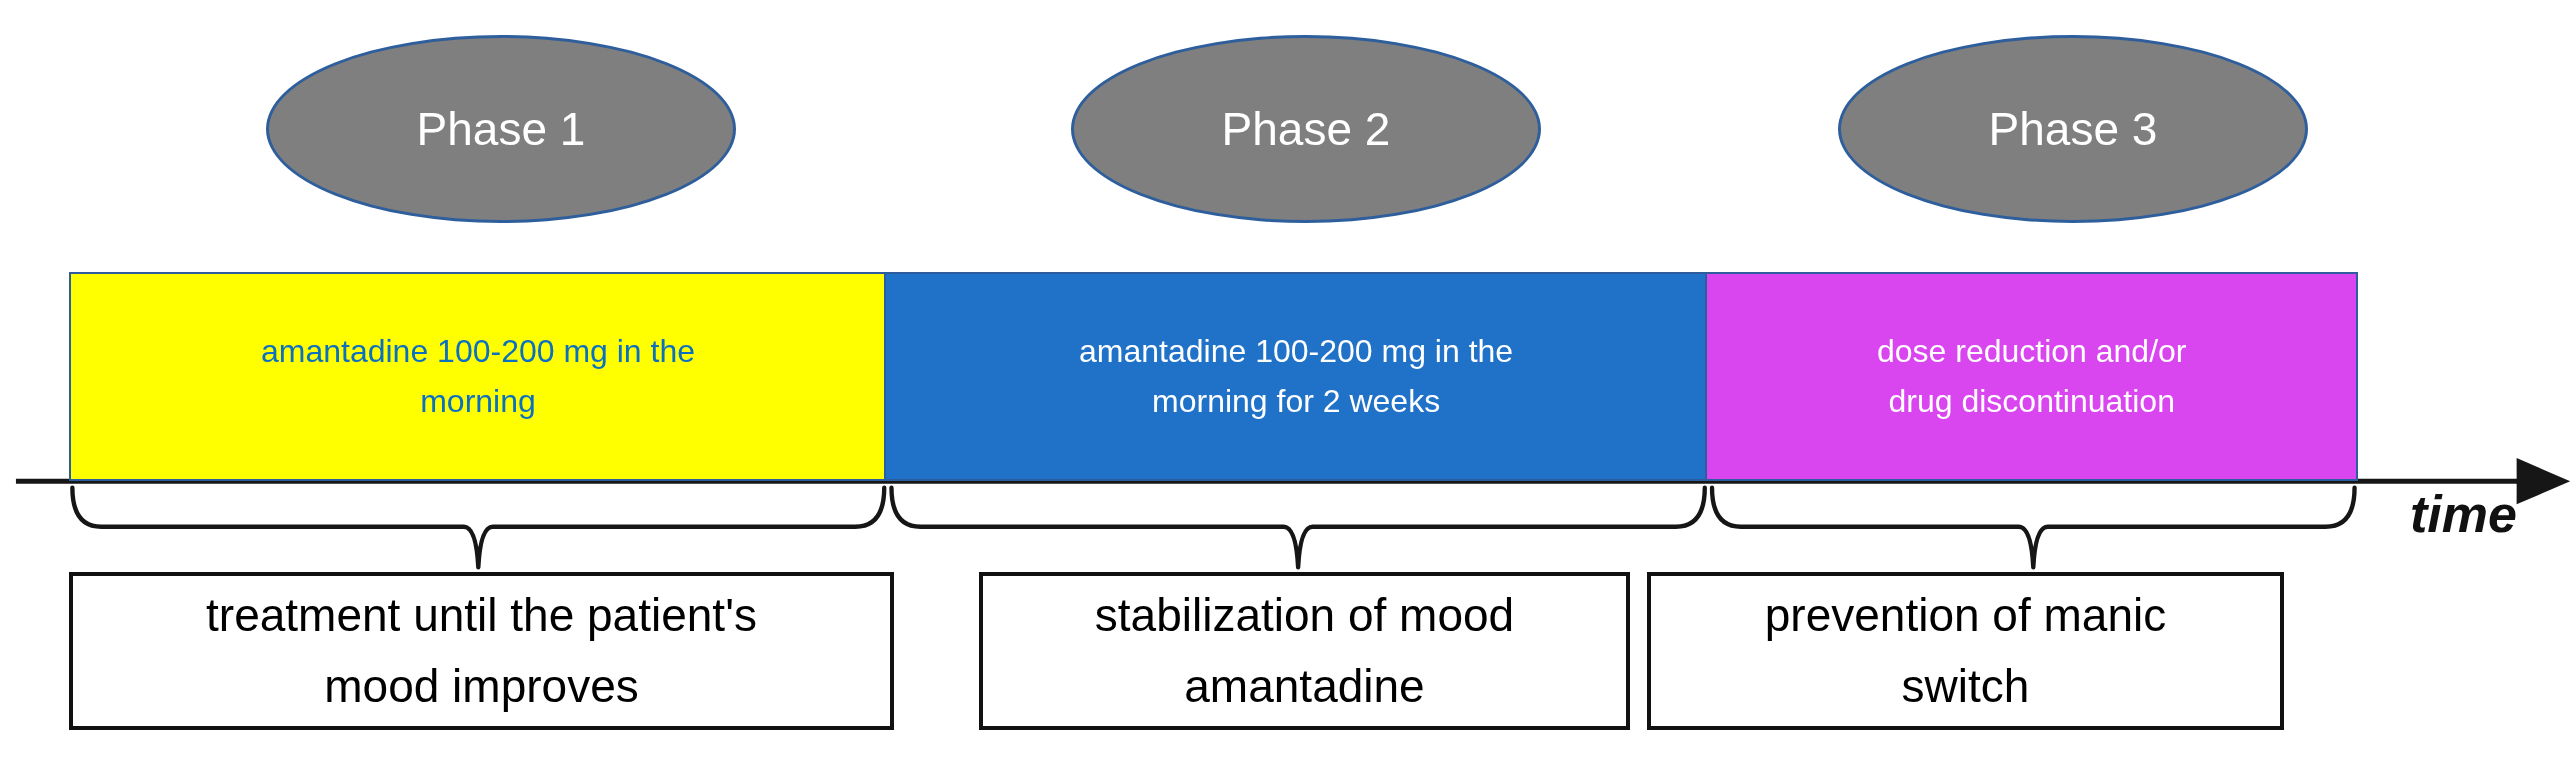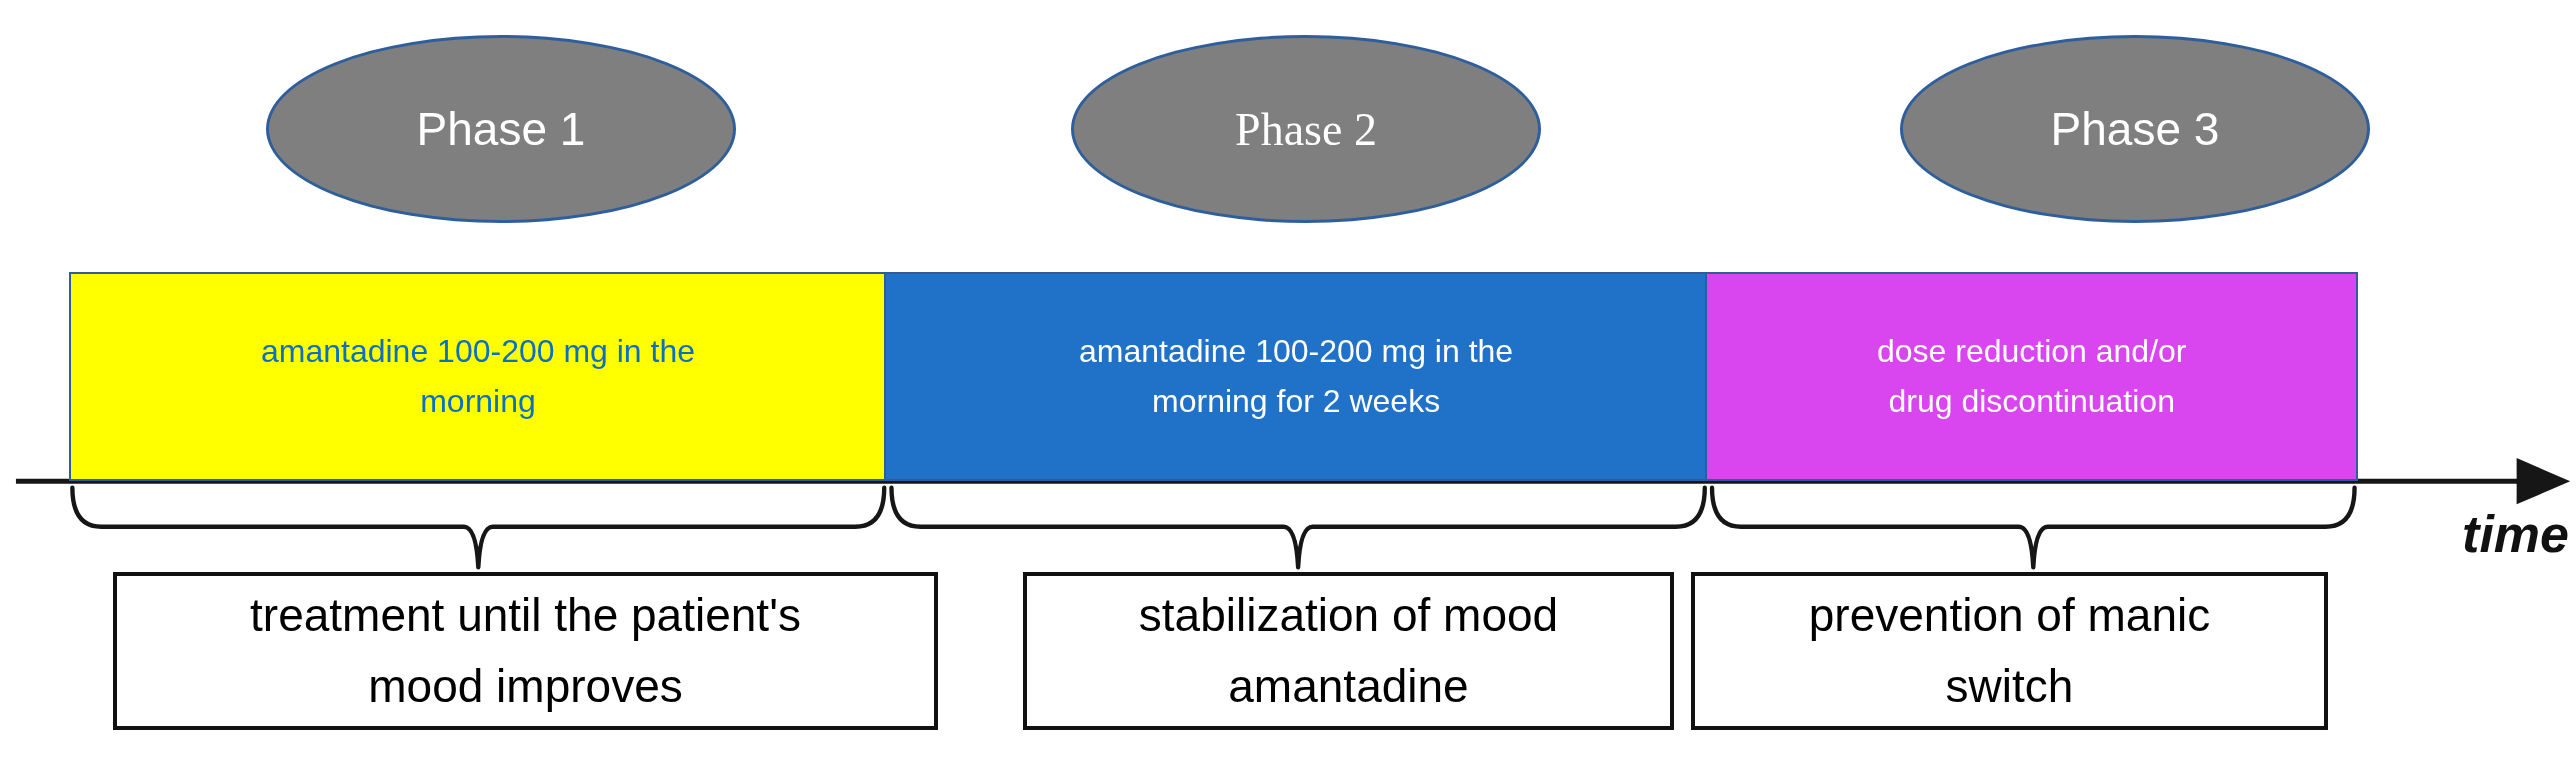--- a/index.html
+++ b/index.html
@@ -27,22 +27,22 @@
     border: 3.6px solid #2e5f9c;
     box-sizing: border-box;
     display: flex;
     align-items: center;
     justify-content: center;
     color: #ffffff;
     font-size: 46px;
     font-weight: 400;
   }
   #bubble-1 { left: 266px; }
-  #bubble-2 { left: 1071px; font-family: Liberation Serif, serif; }
-  #bubble-3 { left: 1900px; }
+  #bubble-2 { left: 1071px; }
+  #bubble-3 { left: 1838px; }
 
   
   .bar {
     position: absolute;
     left: 69px;
     top: 272px;
     height: 209px;
     display: flex;
   }
   .seg {
@@ -71,33 +71,32 @@
     border: 4.3px solid #111111;
     box-sizing: border-box;
     display: flex;
     align-items: center;
     justify-content: center;
     text-align: center;
     color: #000000;
     font-size: 46px;
     line-height: 1.55;
     white-space: pre-line;
-    margin-left: 44px;
   }
   #descbox-1 { left: 69px;   width: 825px; }
   #descbox-2 { left: 979px; width: 651px;  }
   #descbox-3 { left: 1647px; width: 637px;  }
 
   
   #time-label {
     position: absolute;
     left: 2410px;
-    top: 504px;
+    top: 484px;
     width: 159px;
-    text-align: right;
+    text-align: left;
     font-size: 52px;
     font-style: italic;
     font-weight: 600;
     color: #111111;
   }
 
   
   #overlay {
     position: absolute;
     left: 0;

